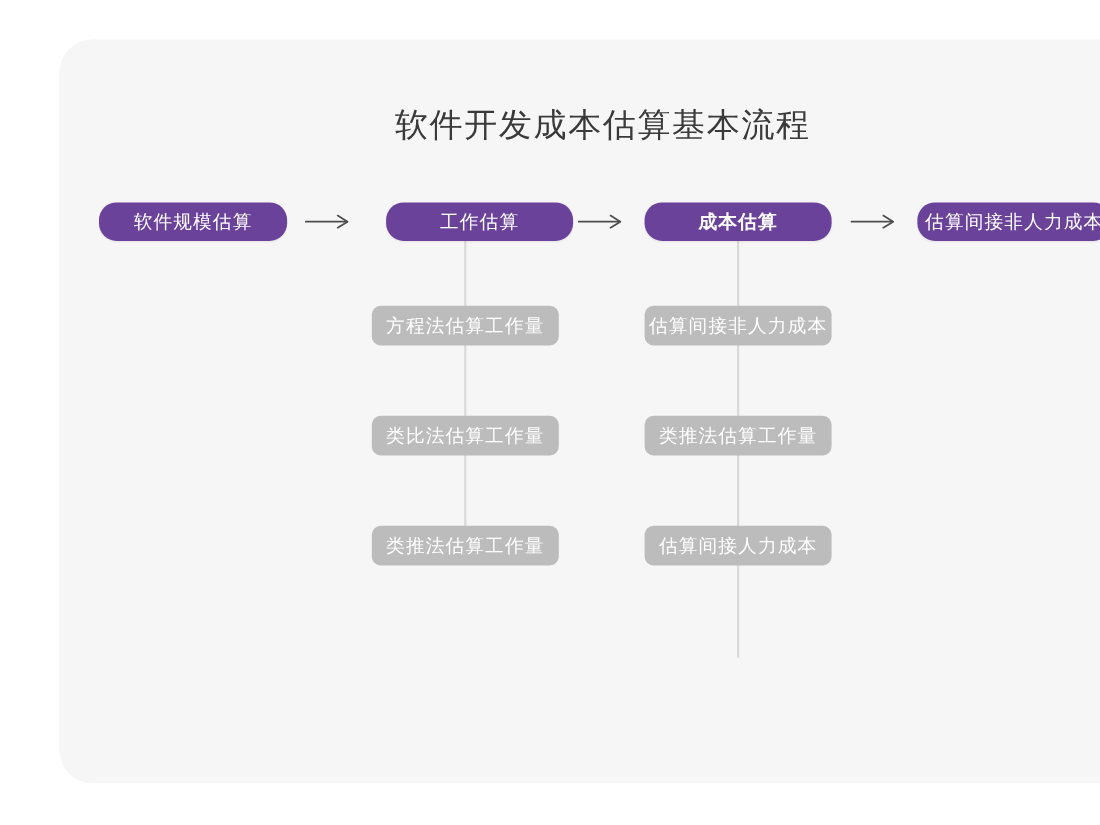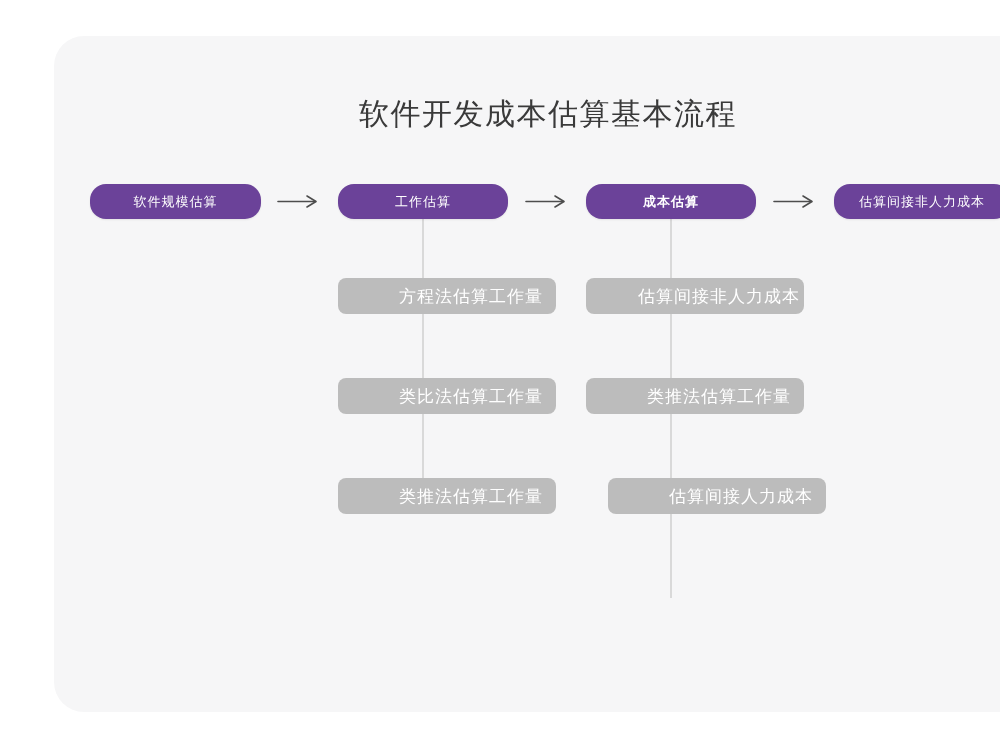--- a/index.html
+++ b/index.html
@@ -38,42 +38,41 @@
   }
   .node {
     position: absolute;
     height: 35px;
     background: var(--primary, #6B4299);
     color: var(--node-text, #fff);
     border-radius: 16px;
     display: flex;
     align-items: center;
     justify-content: center;
-    font-size: 13px;
+    font-size: 17px;
     letter-spacing: 1px;
     z-index: 2;
     box-shadow: 0 1px 2px rgba(0,0,0,0.08);
   }
   .subnode {
     position: absolute;
     width: 170px;
     height: 36px;
     background: var(--sub-box, #BCBCBC);
     color: var(--node-text, #fff);
     border-radius: 8px;
     display: flex;
     align-items: center;
     justify-content: center;
     font-size: 17px;
     letter-spacing: 1px;
     z-index: 2;
-    padding-left: 48px;
   }
   .n1 { left: 42px;  top: 184px; width: 171px; }
-  .n2 { left: 290px; top: 184px; width: 170px; }
+  .n2 { left: 303px; top: 184px; width: 170px; }
   .n3 { left: 538px; top: 184px; width: 170px; font-weight: bold; }
   .n4 { left: 786px; top: 184px; width: 176px; }
 
   .arrow {
     position: absolute;
     top: 194px;
     width: 42px;
     height: 15px;
     z-index: 2;
   }
@@ -97,21 +96,21 @@
   }
   .vline-work { left: 374px; top: 219px; height: 277px; }
   .vline-cost { left: 622px; top: 219px; height: 379px; }
 
   .w1 { left: 290px; top: 278px; }
   .w2 { left: 290px; top: 378px; }
   .w3 { left: 290px; top: 478px; }
 
   .c1 { left: 538px; top: 278px; }
   .c2 { left: 538px; top: 378px; }
-  .c3 { left: 560px; top: 478px; }
+  .c3 { left: 538px; top: 478px; }
   .c4 { left: 538px; top: 580px; }
 </style>
 </head>
 <body>
 
 <div class="stage">
   <div class="canvas"></div>
 
   <div class="diagram-title">软件开发成本估算基本流程</div>
 

